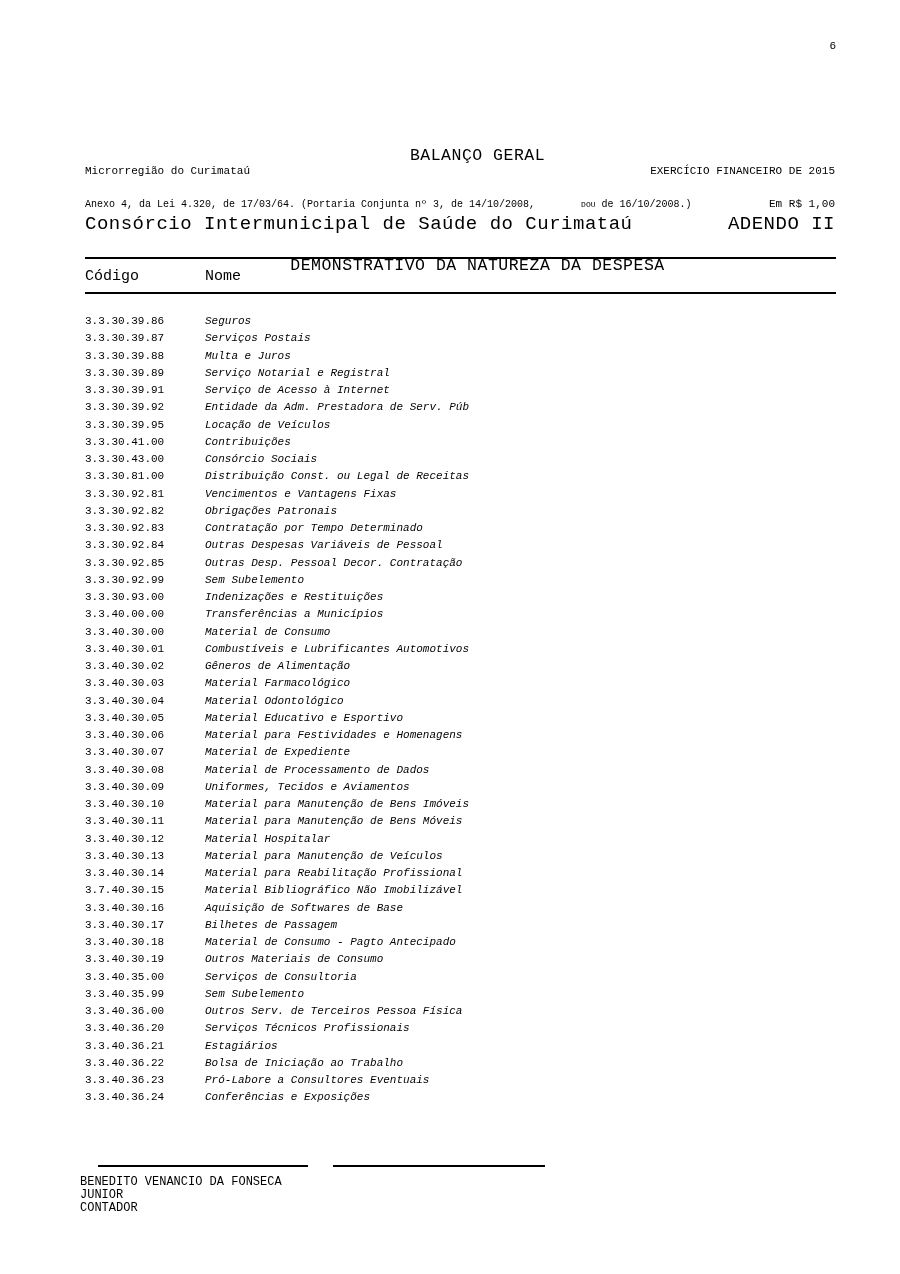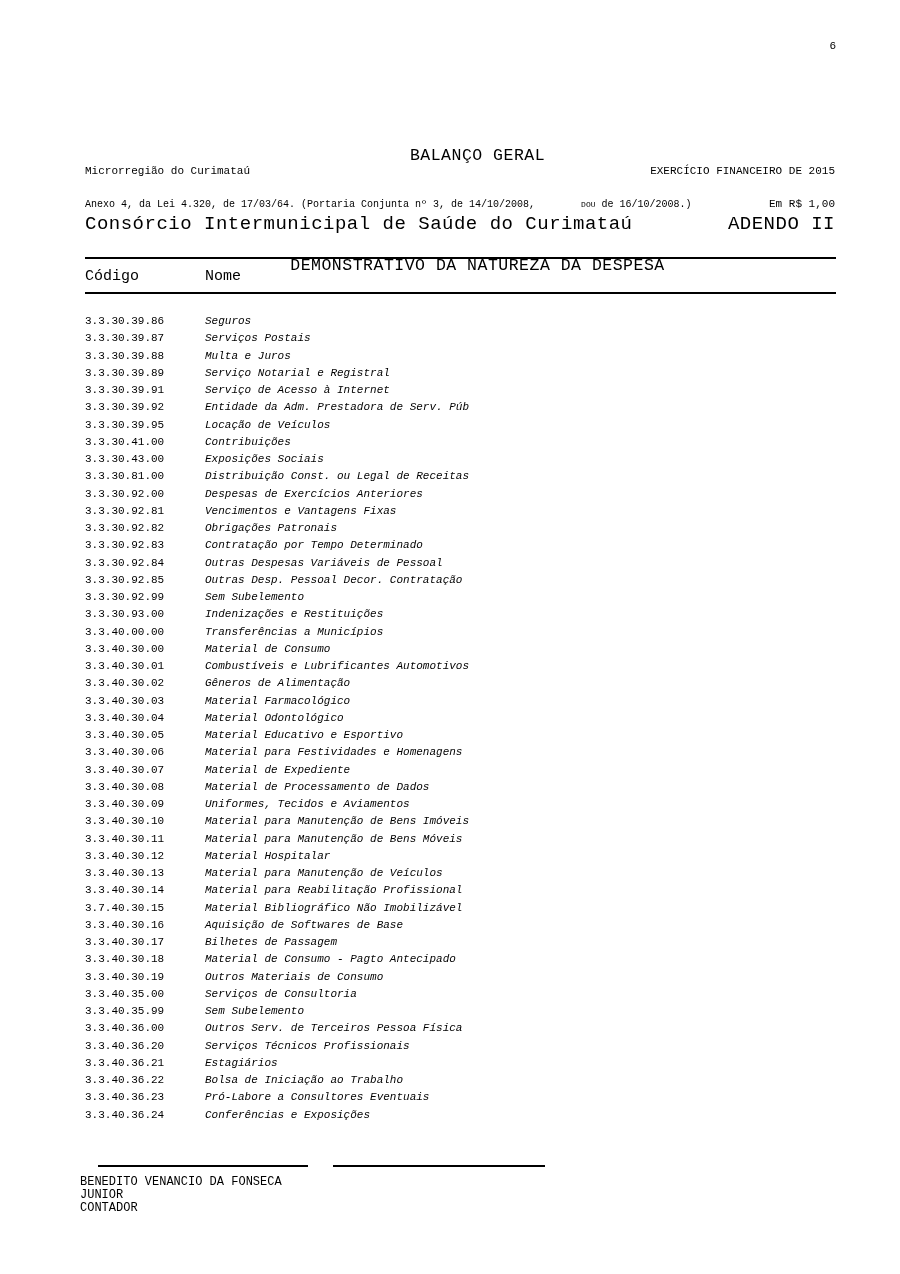--- a/index.html
+++ b/index.html
@@ -116,32 +116,28 @@
         <span class="cell-name">Locação de Veículos</span>
       </div>
 
       <div class="row">
         <span class="cell-code">3.3.30.41.00</span>
         <span class="cell-name">Contribuições</span>
       </div>
 
       <div class="row">
         <span class="cell-code">3.3.30.43.00</span>
-        <span class="cell-name">Exposições Sociais</span>
+        <span class="cell-name">Consórcio Sociais</span>
       </div>
 
       <div class="row">
         <span class="cell-code">3.3.30.81.00</span>
         <span class="cell-name">Distribuição Const. ou Legal de Receitas</span>
       </div>
 
-      <div class="row">
-        <span class="cell-code">3.3.30.92.00</span>
-        <span class="cell-name">Despesas de Exercícios Anteriores</span>
-      </div>
 
       <div class="row">
         <span class="cell-code">3.3.30.92.81</span>
         <span class="cell-name">Vencimentos e Vantagens Fixas</span>
       </div>
 
       <div class="row">
         <span class="cell-code">3.3.30.92.82</span>
         <span class="cell-name">Obrigações Patronais</span>
       </div>

